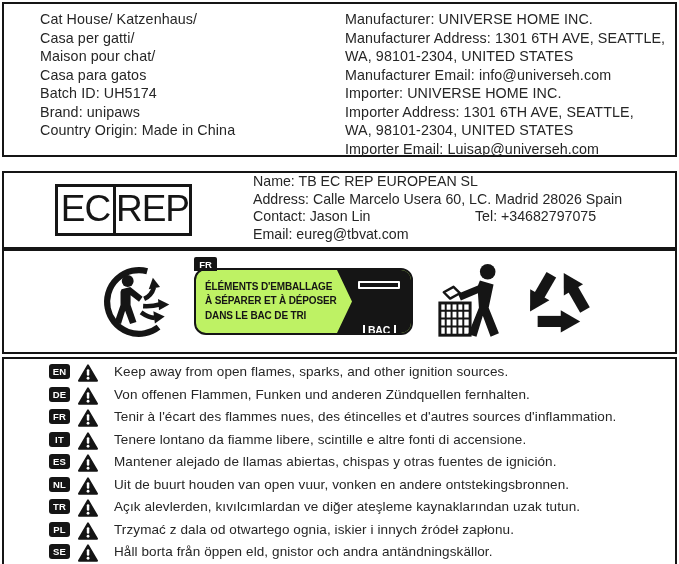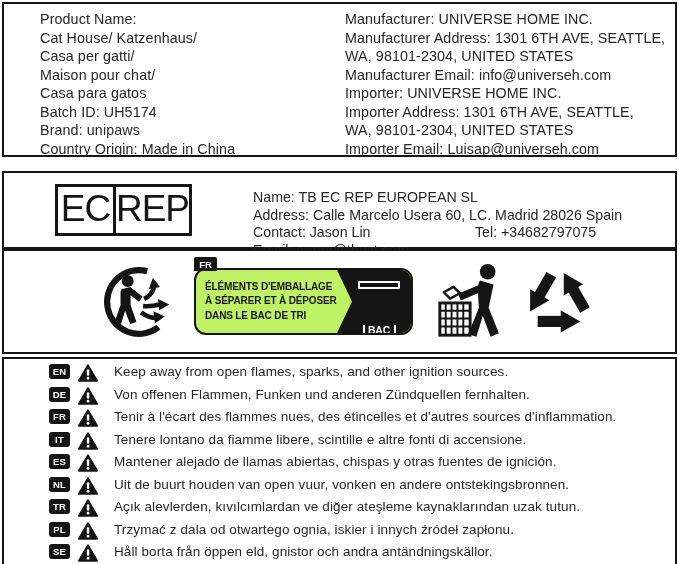--- a/index.html
+++ b/index.html
@@ -19,21 +19,21 @@
   
   #box-ecrep{height:78px;margin-top:14px;}
   .ecrep-symbol{
     position:absolute;left:51px;top:11px;width:137px;height:52px;
     border:3px solid #151515;box-sizing:border-box;display:flex;color:#151515;
   }
   .ecrep-cell{display:flex;align-items:center;justify-content:center;
     font-size:37px;letter-spacing:-1px;padding-bottom:3px;}
   .ecrep-cell.ec{width:55px;border-right:3px solid #151515;}
   .ecrep-cell.rep{flex:1;}
-  .ecrep-text{position:absolute;left:249px;top:16px;font-size:14.2px;line-height:17.6px;}
+  .ecrep-text{position:absolute;left:249px;top:0;font-size:14.2px;line-height:17.6px;}
   .ecrep-contact-row{position:relative;}
   .ecrep-tel{position:absolute;left:222px;top:0;}
 
   
   #box-icons{height:105px;display:flex;align-items:center;}
   .triman{margin-left:97px;flex:none;}
   .infotri-wrap{position:relative;margin-left:17px;flex:none;}
   .fr-tab{
     position:absolute;left:0;top:-11px;width:23px;height:14px;background:#151515;
     color:#fff;font-size:9.5px;font-weight:bold;display:flex;align-items:center;
@@ -88,21 +88,20 @@
       <rect x="9.7" y="5.3" width="2.7" height="7.2" rx="1.3" fill="#fff"></rect>
       <circle cx="11.05" cy="15.3" r="1.55" fill="#fff"></circle>
     </g>
   </defs>
 </svg>
 
 <div class="label">
 
   <div class="box" id="box-top">
     <div class="col-left">
-      <div>Product Name:</div>
       <div>Cat House/ Katzenhaus/</div>
       <div>Casa per gatti/</div>
       <div>Maison pour chat/</div>
       <div>Casa para gatos</div>
       <div>Batch ID: UH5174</div>
       <div>Brand: unipaws</div>
       <div>Country Origin: Made in China</div>
     </div>
     <div class="col-right">
       <div>Manufacturer:  UNIVERSE HOME INC.</div>

